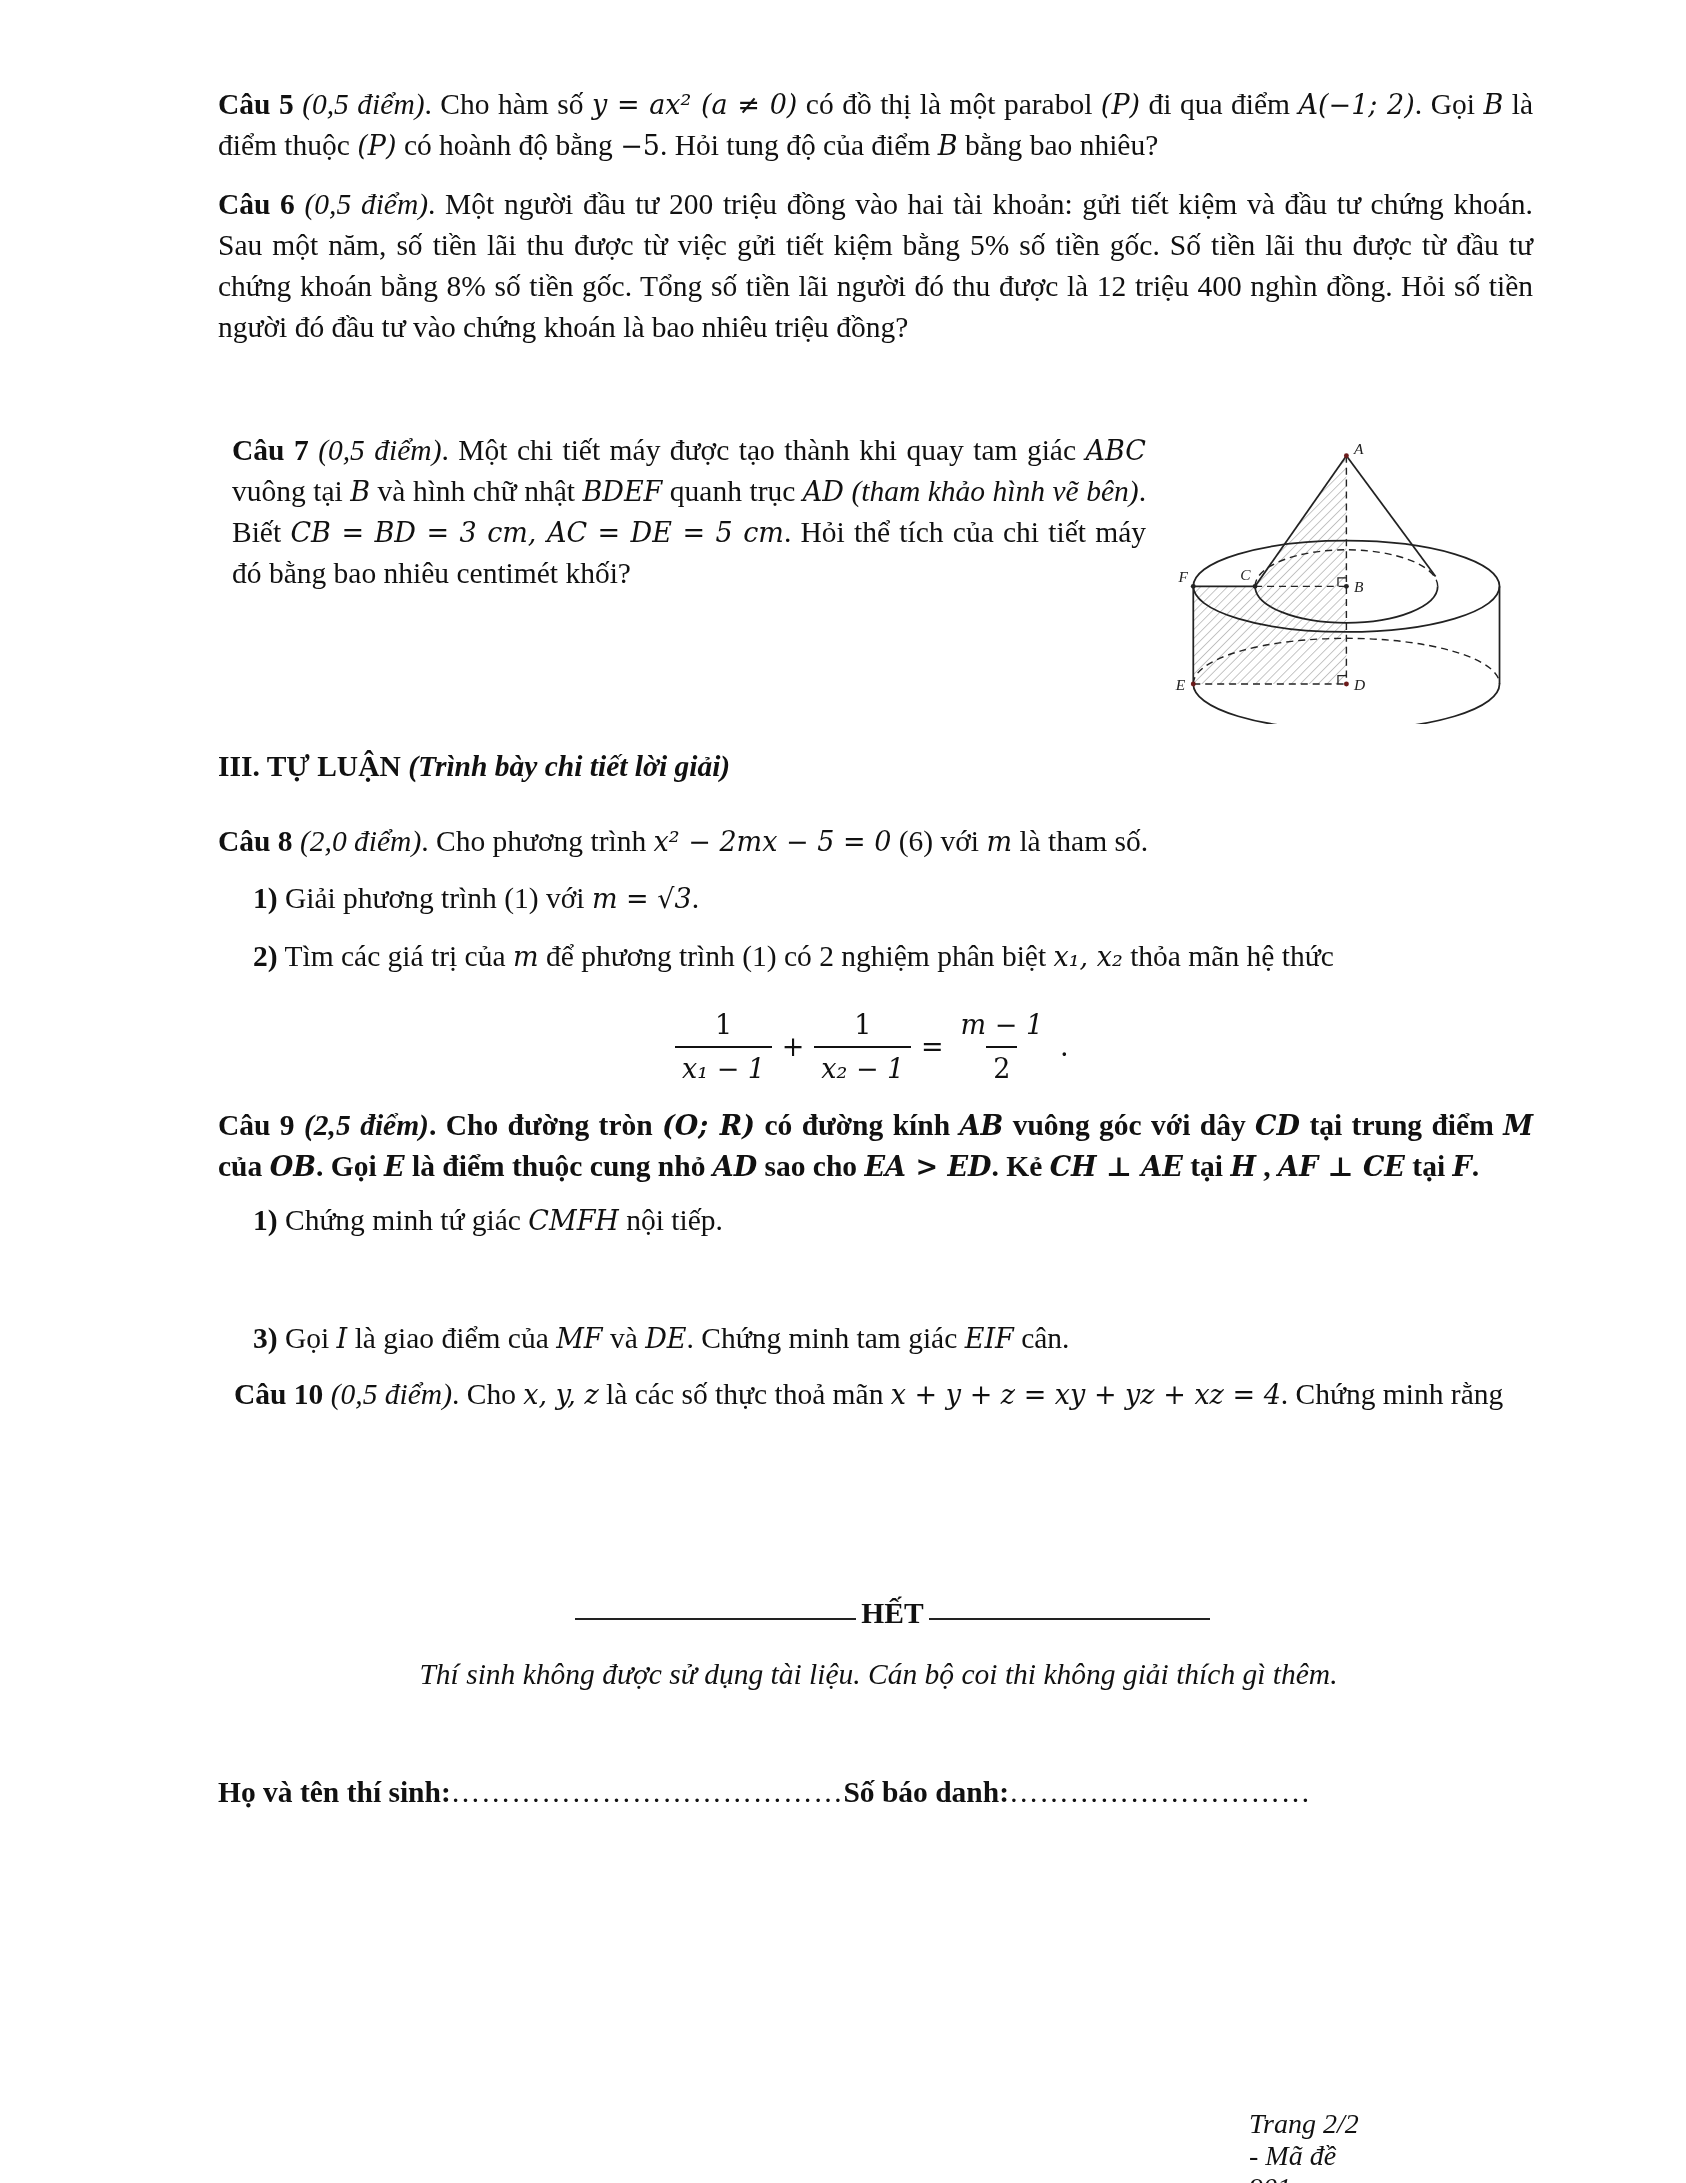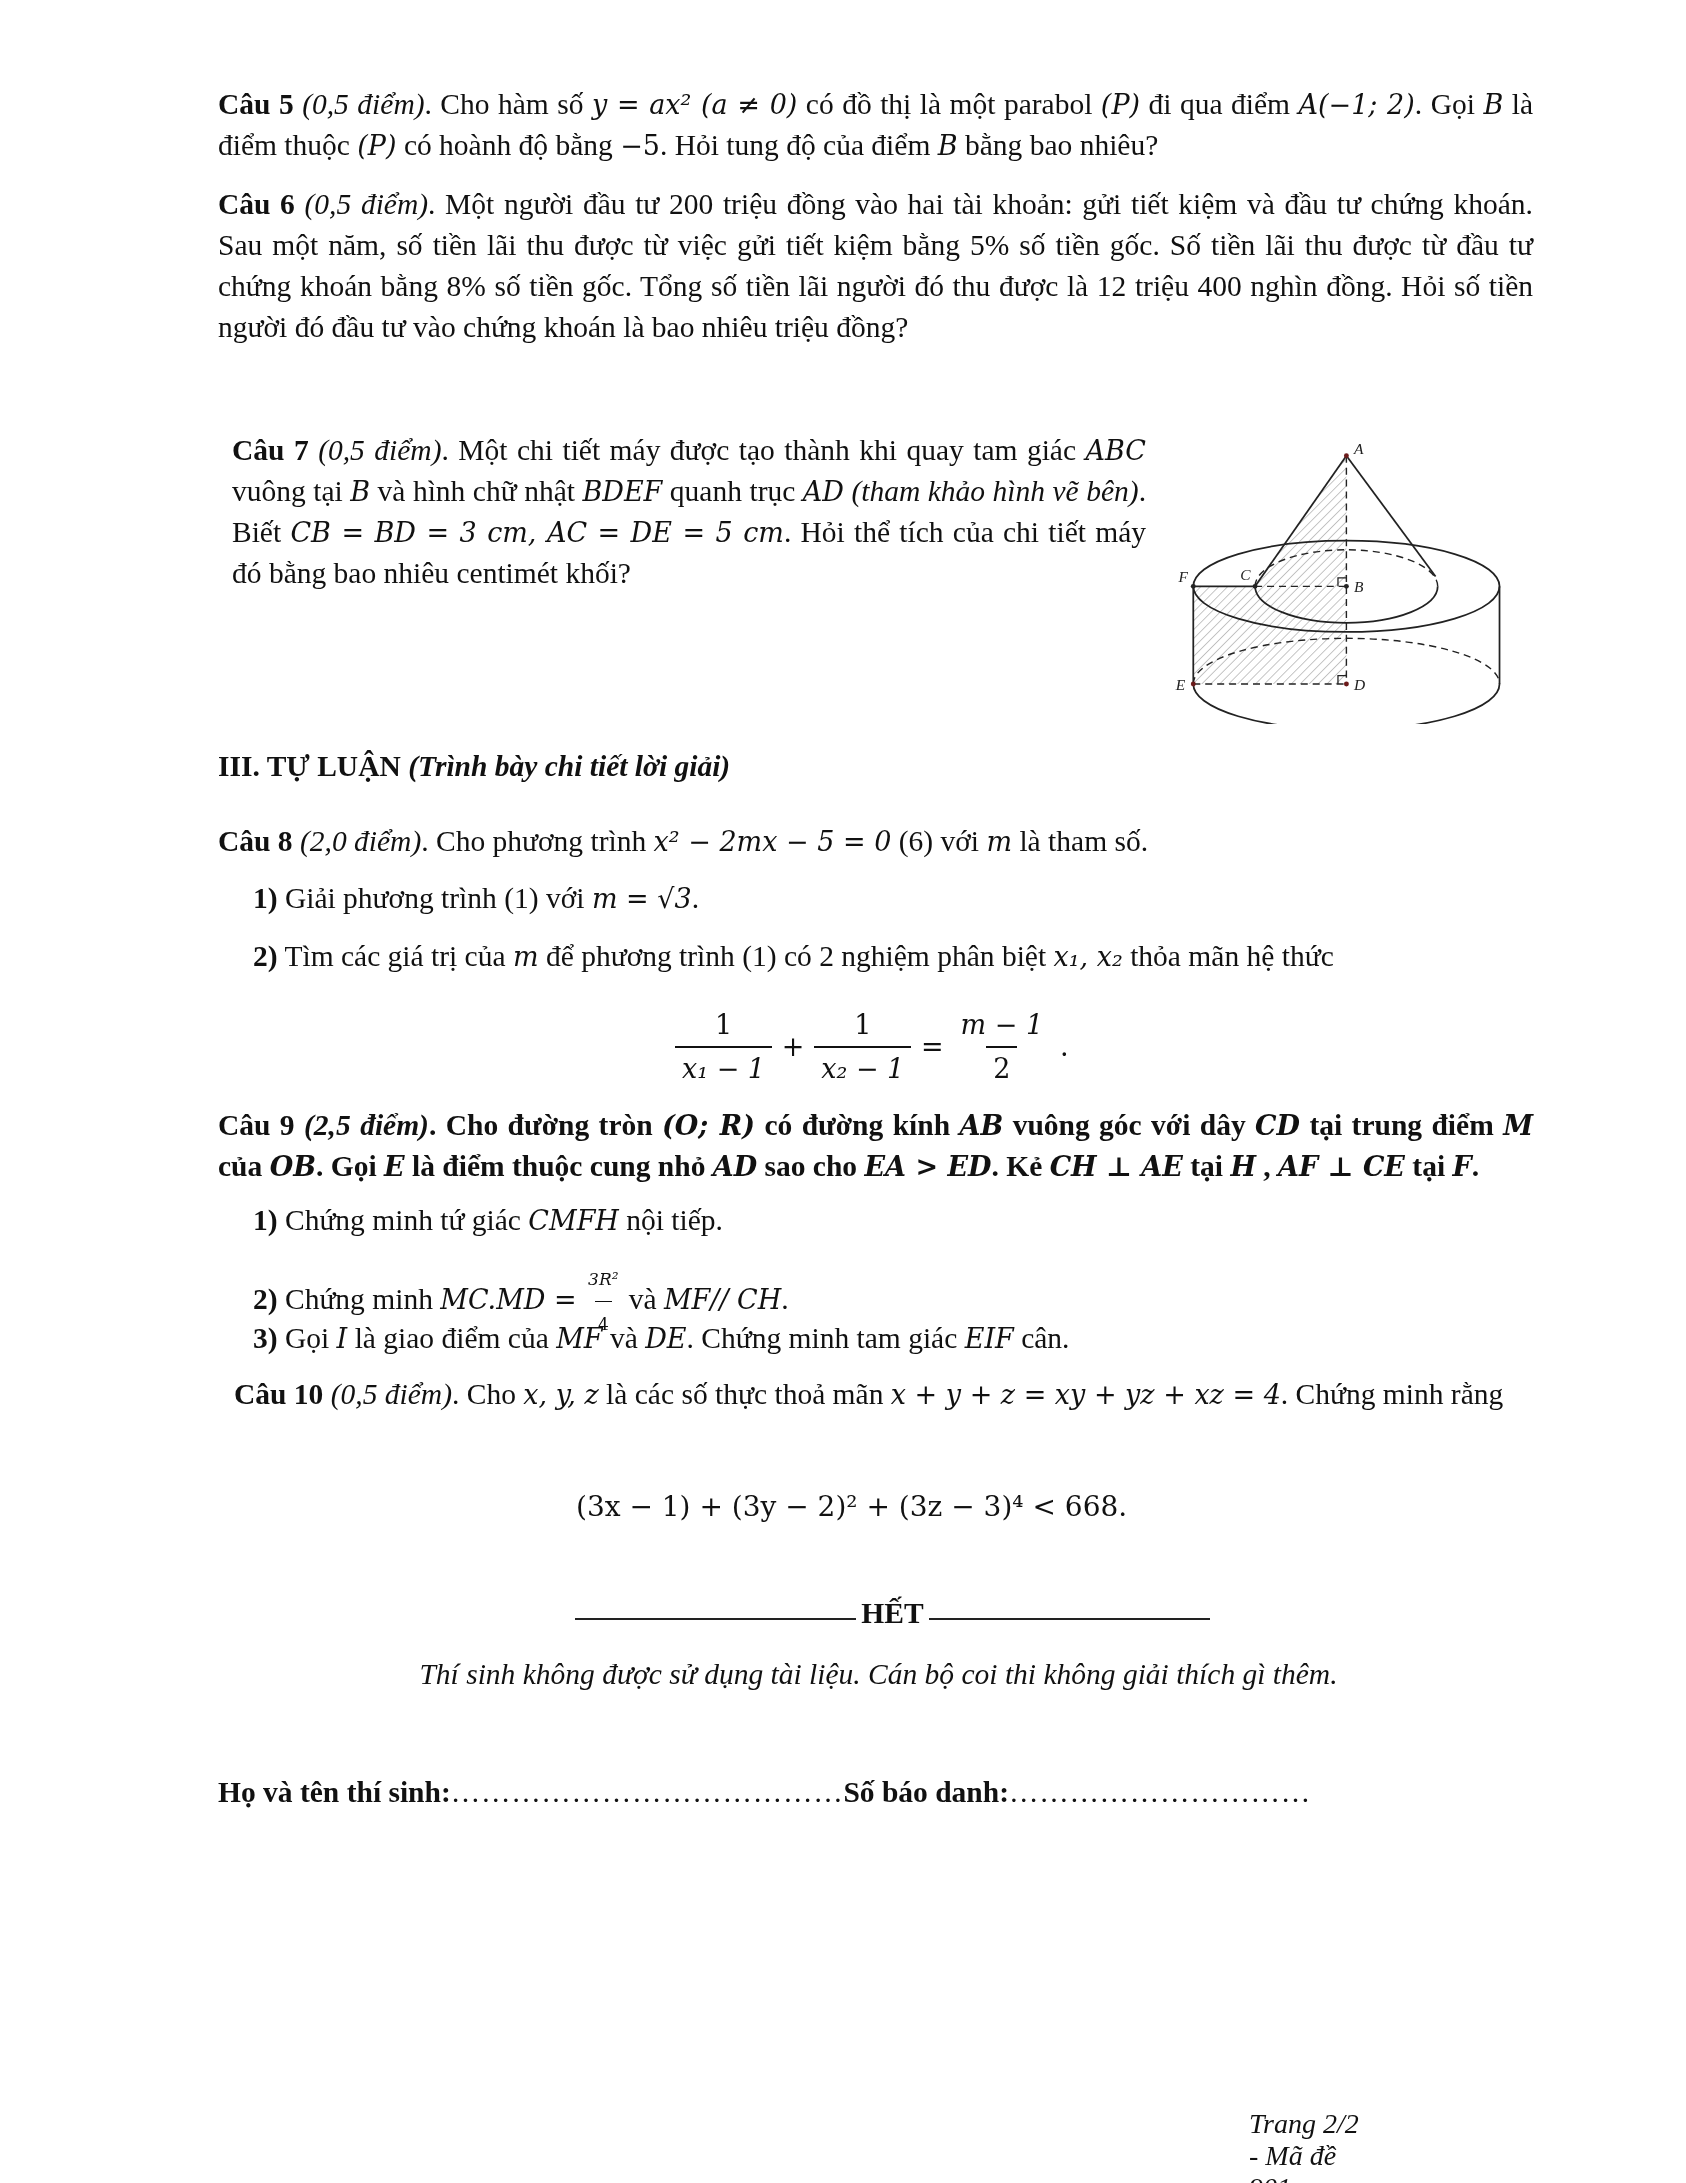--- a/index.html
+++ b/index.html
@@ -150,35 +150,28 @@
     <span>.</span>
   </div>
 
   <div class="para" style="top:1105px;font-weight:bold;">
     <b>Câu 9</b>
     <span class="it">(2,5 điểm)</span><span>. Cho đường tròn </span><span class="m">(O; R)</span><span> có đường kính </span><span class="m">AB</span><span> vuông góc với dây </span><span class="m">CD</span><span> tại trung điểm </span><span class="m">M</span><span> của </span><span class="m">OB</span><span>. Gọi </span><span class="m">E</span><span> là điểm thuộc cung nhỏ </span><span class="m">AD</span><span> sao cho </span><span class="m">EA &gt; ED</span><span>. Kẻ </span><span class="m">CH ⊥ AE</span><span> tại </span><span class="m">H</span><span> , </span><span class="m">AF  ⊥ CE</span><span> tại </span><span class="m">F</span><span>.</span>
   </div>
   <div class="para indent" style="top:1200px;">
     <b>1)</b><span> Chứng minh tứ giác </span><span class="m">CMFH</span><span> nội tiếp.</span>
   </div>
-  <div class="para indent" style="top:1259px;">
-    <b>2)</b><span> Chứng minh </span><span class="m">MC.MD = </span><span class="mini-frac">
-        <span class="n">3R²</span>
-        <span class="d">4</span>
-      </span><span> và </span><span class="m">MF// CH</span><span>.</span>
-  </div>
   <div class="para indent" style="top:1318px;">
     <b>3)</b><span> Gọi </span><span class="m">I</span><span> là giao điểm của </span><span class="m">MF</span><span> và </span><span class="m">DE</span><span>. Chứng minh tam giác </span><span class="m">EIF</span><span> cân.</span>
   </div>
 
   <div class="para" style="top:1374px;margin-left:16px;">
     <b>Câu 10</b>
     <span class="it">(0,5 điểm)</span><span>. Cho </span><span class="m">x, y, z</span><span> là các số thực thoả mãn </span><span class="m">x + y + z = xy + yz + xz = 4</span><span>. Chứng minh rằng</span>
   </div>
-  <div class="ineq">(3x − 1) + (3y − 2)² + (3z − 3)⁴ &lt; 668.</div>
 
   <div class="het">
     <span class="line"></span><span>HẾT</span><span class="line"></span>
   </div>
 
   <div class="note">Thí sinh không được sử dụng tài liệu. Cán bộ coi thi không giải thích gì thêm.</div>
 
   <div class="candidate">
     <span>Họ và tên thí sinh:</span><span class="dots">…………………………………</span><span>Số báo danh:</span><span class="dots">…………………………</span>
   </div>

